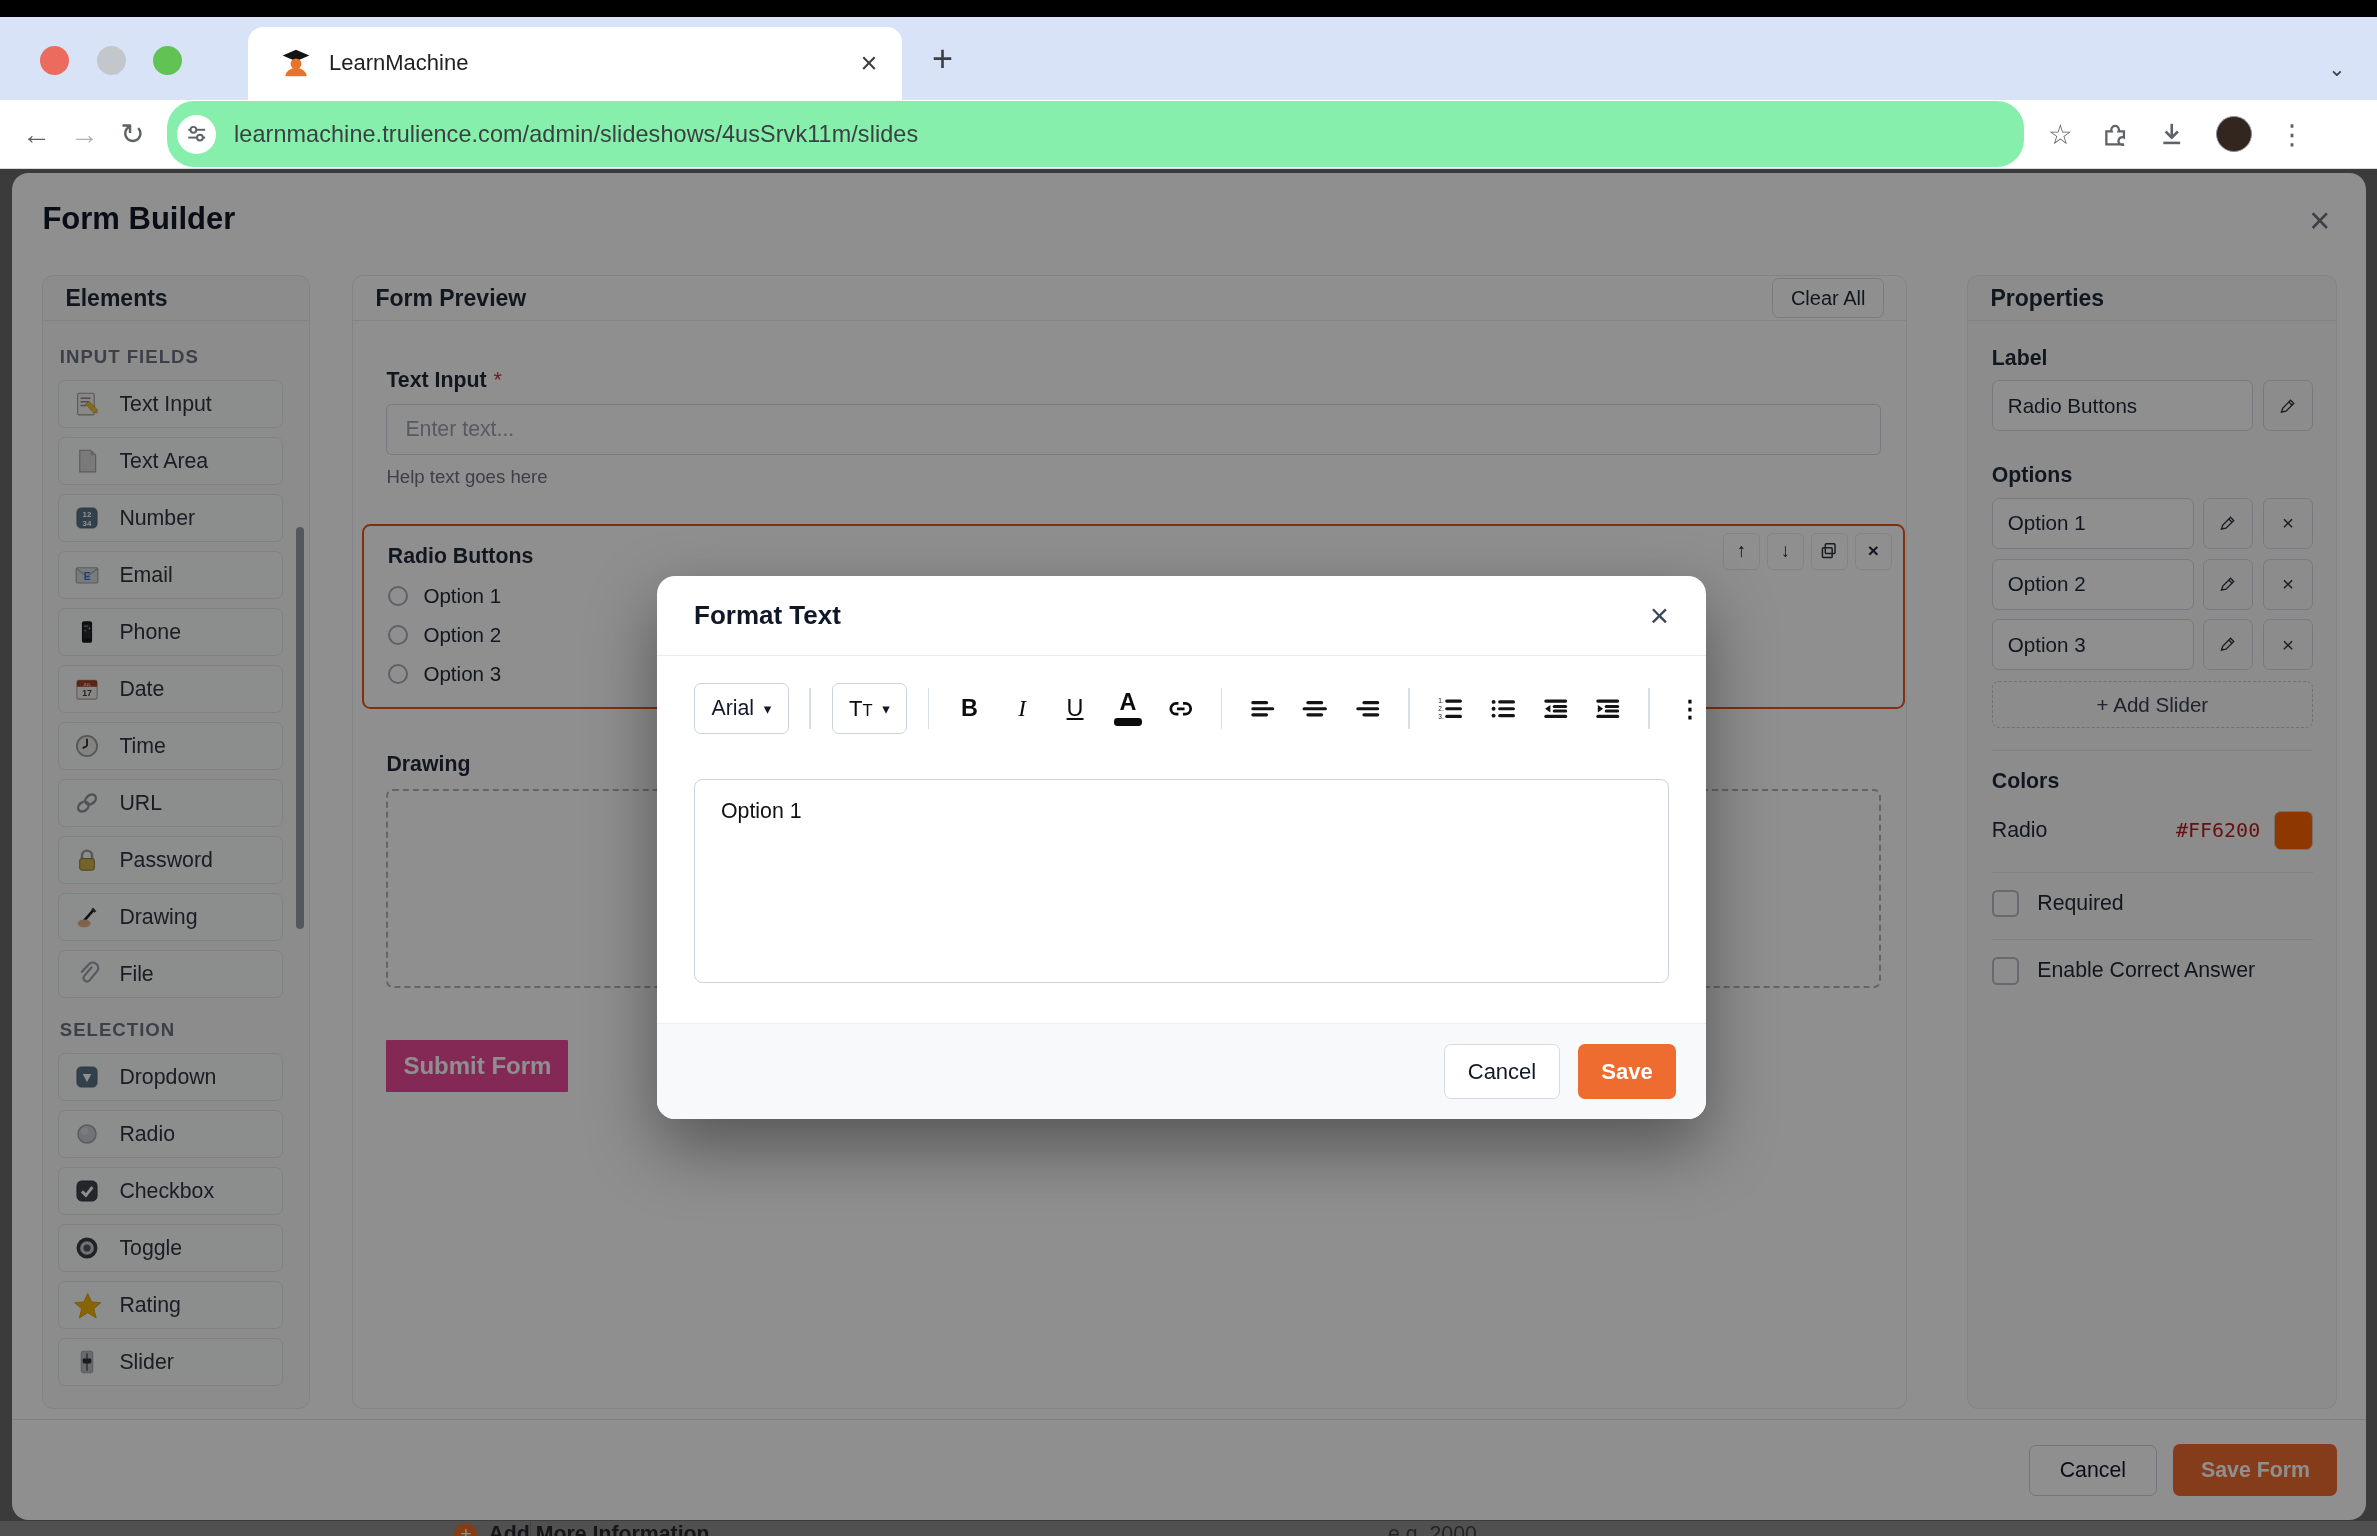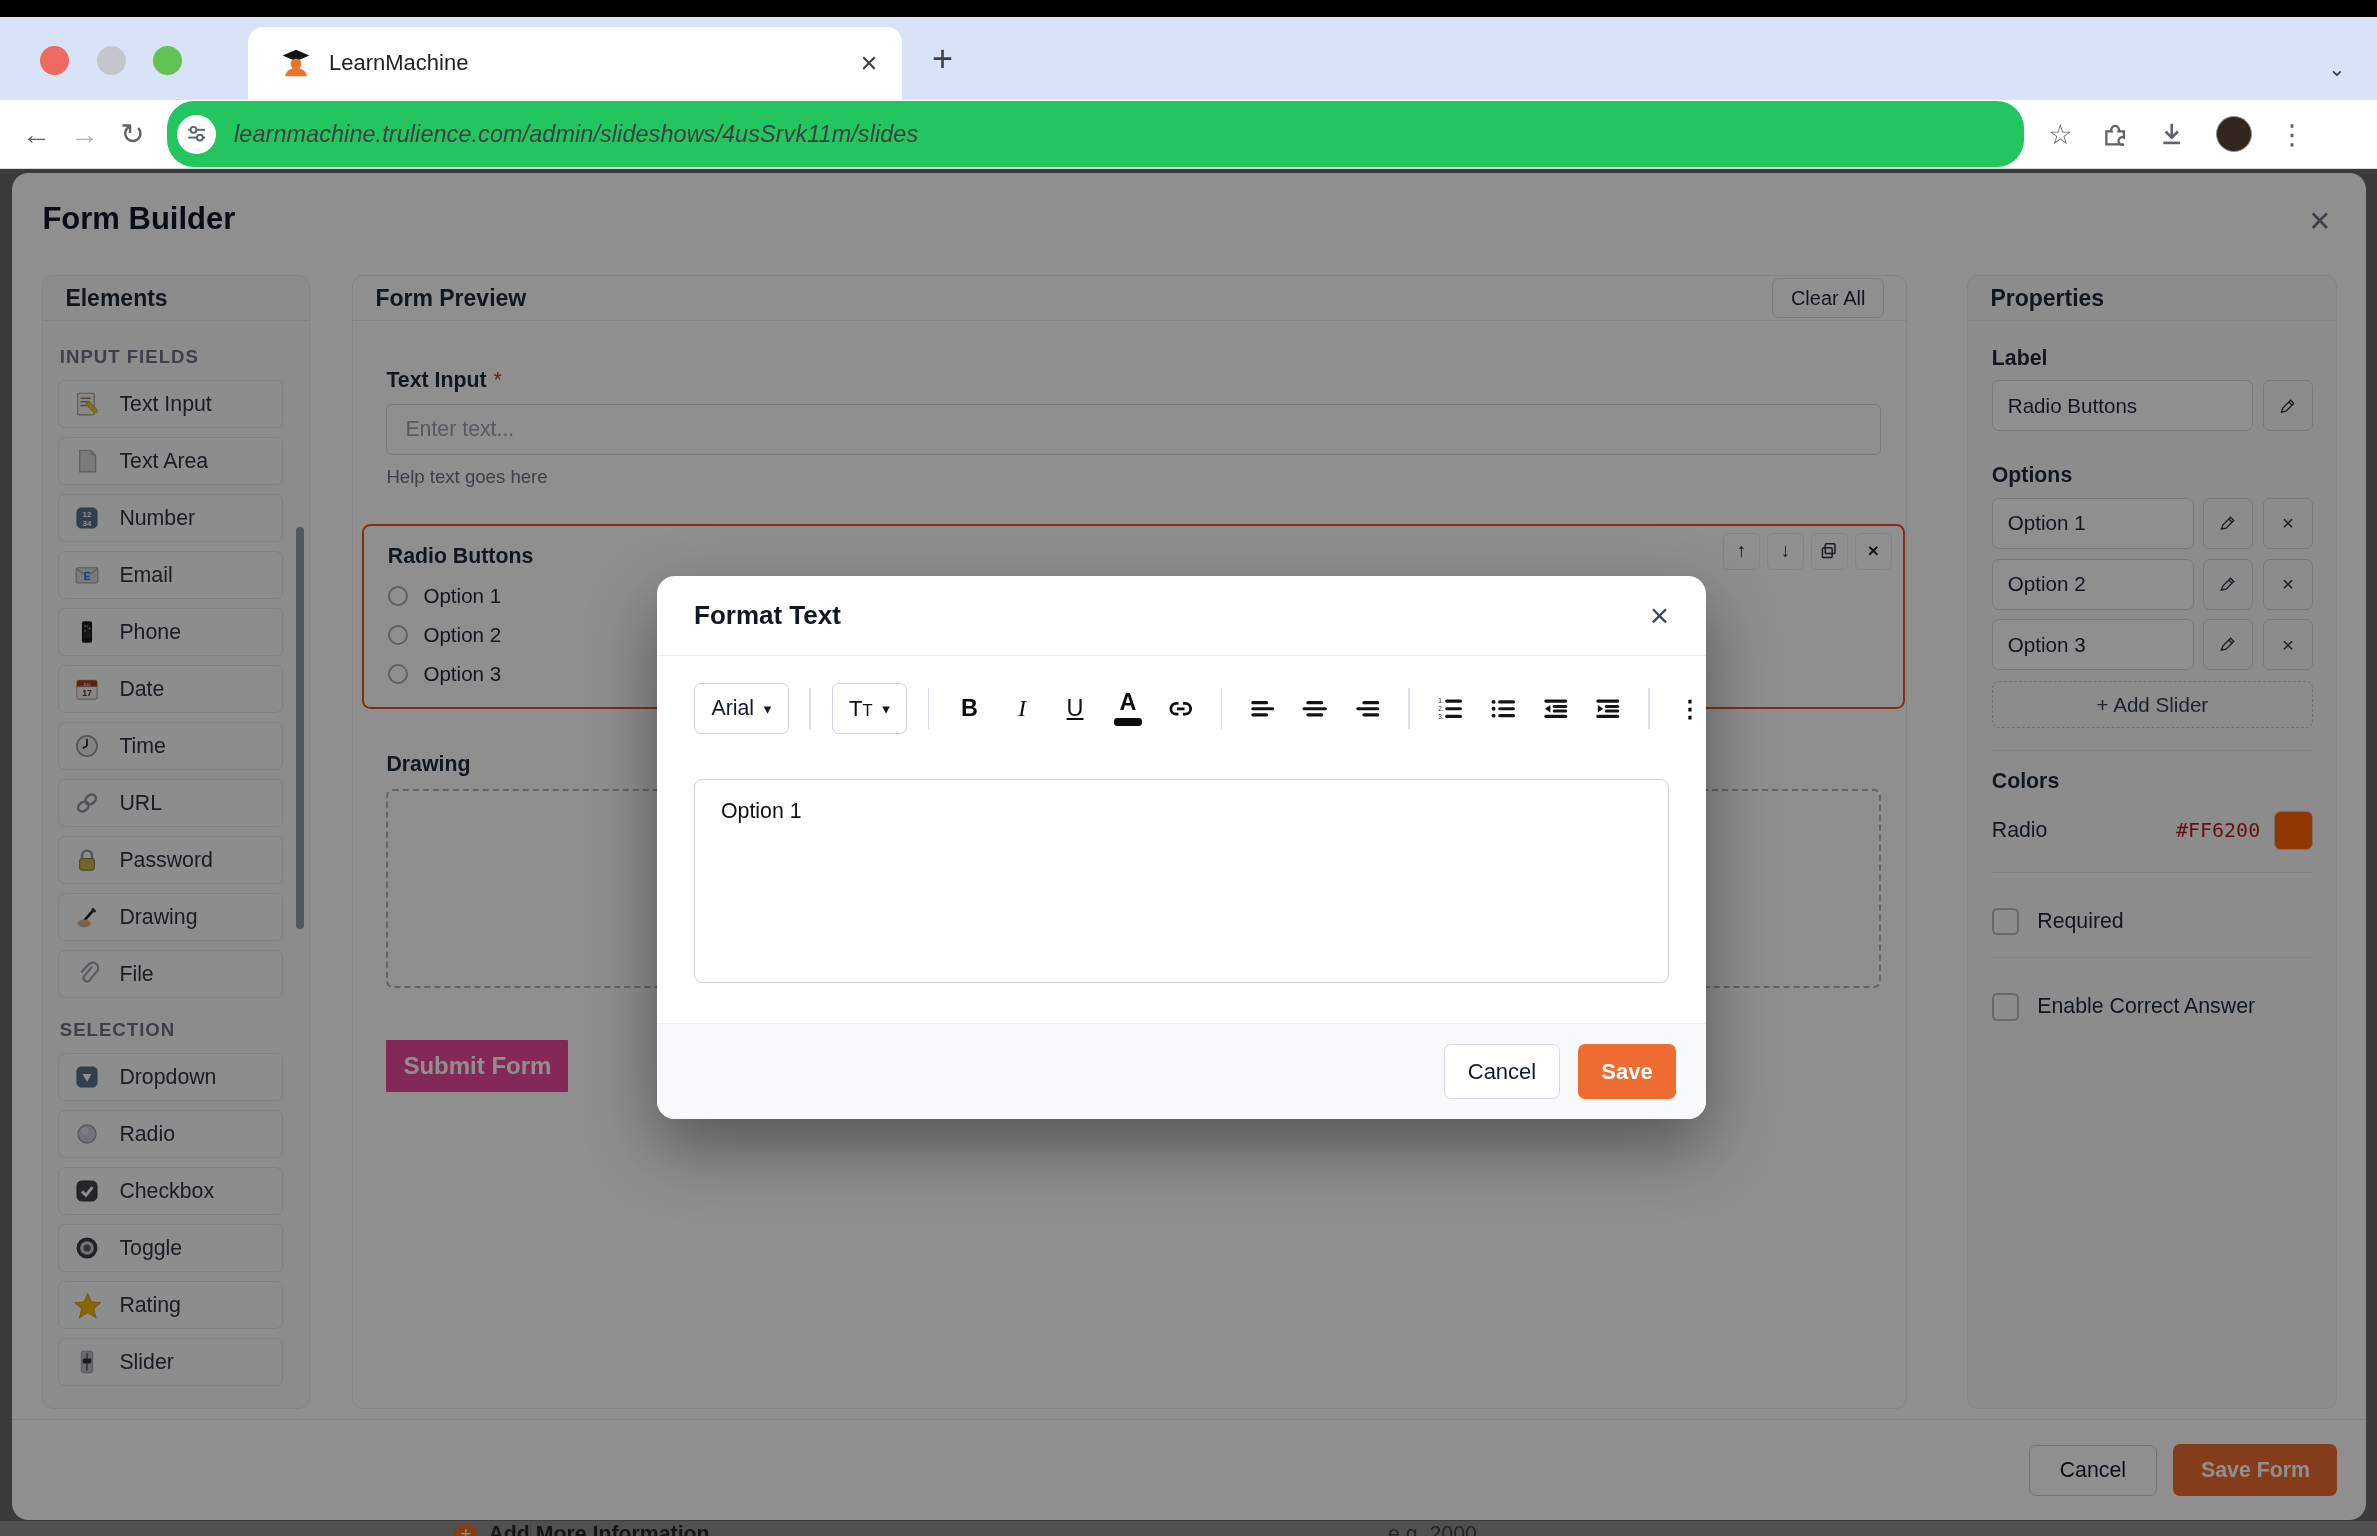--- a/index.html
+++ b/index.html
@@ -15,21 +15,21 @@
   .light.red{ background:#ec6a5e; } .light.grey{ background:#c3c7cb; } .light.green{ background:#61c354; }
   .tab { left:248px; top:9.6px; width:654px; height:73px; background:#fff; border-radius:15px 15px 0 0; display:flex; align-items:center; padding:0 20.6px; z-index:101; }
   .tab-favicon { width:30px; height:30px; margin-left:12.4px; }
   .tab-title { margin-left:18px; font-size:22px; color:#202124; flex:1; }
   .tab-close { font-size:29px; color:#3c4043; margin-right:4.1px; cursor:default; }
   .newtab { left:932px; top:20.6px; font-size:36px; color:#3c4043; }
   .strip-chevron { left:2317px; top:32px; width:40px; height:40px; border-radius:50%; color:#3c4043; font-size:20.6px; display:flex; align-items:center; justify-content:center; }
   .toolbar { left:0; top:100px; width:2377px; height:69px; background:#fff; border-bottom:1.4px solid #d7dae0; z-index:100; display:flex; align-items:center; }
   .navbtn { font-size:29px; color:#5f6368; width:48px; text-align:center; }
   .navbtn.dim { color:#b0b3b8; }
-  .urlbar { margin-left:11px; width:1857px; height:66px; background:#22c55e; border-radius:27px; display:flex; align-items:center; padding:0 9.6px;font-style:italic; }
+  .urlbar { margin-left:11px; width:1857px; height:66px; background:#86efac; border-radius:27px; display:flex; align-items:center; padding:0 9.6px; }
   .site-ic { width:39px; height:39px; background:#fff; border-radius:50%; display:flex; align-items:center; justify-content:center; }
   .url-text { margin-left:18px; font-size:23.4px; color:#3c4043; letter-spacing:0.1px; }
   .chrome-right { display:flex; align-items:center; gap:23.4px; margin-left:19px; }
   .cr-ic { font-size:27.5px; color:#5f6368; width:34px; text-align:center; }
   .avatar { width:36px; height:36px; border-radius:50%; background:#33261f; border:1.4px solid #8a8f98; }
 
   
   .page { left:0; top:169px; width:2377px; height:1368px; background:#6a6a6a; z-index:1; }
   .page-bottom-strip { left:0; bottom:0; width:2377px; height:16.5px; background:#8f8f8f; overflow:hidden; z-index:2; }
   .strip-vline { left:530px; top:0; width:1.4px; height:16.5px; background:#7b7b7b; }
@@ -77,21 +77,21 @@
   .pr-h { font-size:21.3px; font-weight:bold; color:#1f2937; }
   .pr-row { display:flex; gap:9.6px; margin-top:9.6px; align-items:center; }
   .pr-input { flex:1; height:51px; border:1.4px solid #d3d8df; border-radius:6.9px; background:#fff; font-size:20.6px; color:#1f2937; padding:0 15px; min-width:0; font-family:"Liberation Sans",sans-serif; }
   .sqbtn { width:50px; height:51px; flex:none; border:1.4px solid #d3d8df; border-radius:6.9px; background:#f9fafb; display:flex; align-items:center; justify-content:center; font-size:20.6px; color:#2f3640; }
   .add-opt { margin-top:11px; width:100%; height:47px; border:1.4px dashed #c3c9d1; border-radius:6.9px; background:transparent; font-size:20.6px; color:#374151; font-family:"Liberation Sans",sans-serif; }
   .pr-hr { border:none; border-top:1.4px solid #e5e7eb; margin-top:22px; }
   .color-row { display:flex; align-items:center; margin-top:16.5px; }
   .color-name { font-size:21.3px; color:#1f2937; flex:1; }
   .color-hex { font-family:"DejaVu Sans Mono", monospace; font-size:20px; color:#b91c1c; margin-right:13.8px; }
   .swatch { width:39px; height:39px; border-radius:6.9px; border:1.4px solid #d9c9bd; }
-  .chk-row { display:flex; align-items:center; margin-top:35px; }
+  .chk-row { display:flex; align-items:center; margin-top:17px; }
   .chk { width:27.5px; height:27.5px; border:2.1px solid #b6bcc4; border-radius:5.5px; background:#fcfcfd; }
   .chk-row .lb { margin-left:18px; font-size:21.3px; color:#1f2937; }
 
   .m-footer { position:absolute; left:0; bottom:0; width:100%; height:101px; border-top:1.4px solid #e5e7eb; display:flex; align-items:center; justify-content:flex-end; padding-right:29px; gap:16.5px; }
   .btn-outline { height:51px; padding:0 30px; background:#fff; border:1.4px solid #ccd2d9; border-radius:6.9px; font-size:21.3px; color:#111827; font-family:"Liberation Sans",sans-serif; }
   .btn-orange { height:52px; padding:0 27.5px; background:#ee6c30; border:none; border-radius:6.9px; font-size:21.3px; font-weight:bold; color:#fff; font-family:"Liberation Sans",sans-serif; }
 
   
   .dialog { left:657px; top:576px; width:1049px; height:543px; background:#fff; border-radius:18px; z-index:30; box-shadow:0 27.5px 69px rgba(0,0,0,0.4); overflow:hidden; }
   .d-head { height:80px; display:flex; align-items:center; justify-content:space-between; padding:16px 37px; border-bottom:1.4px solid #e9ecf0; }

